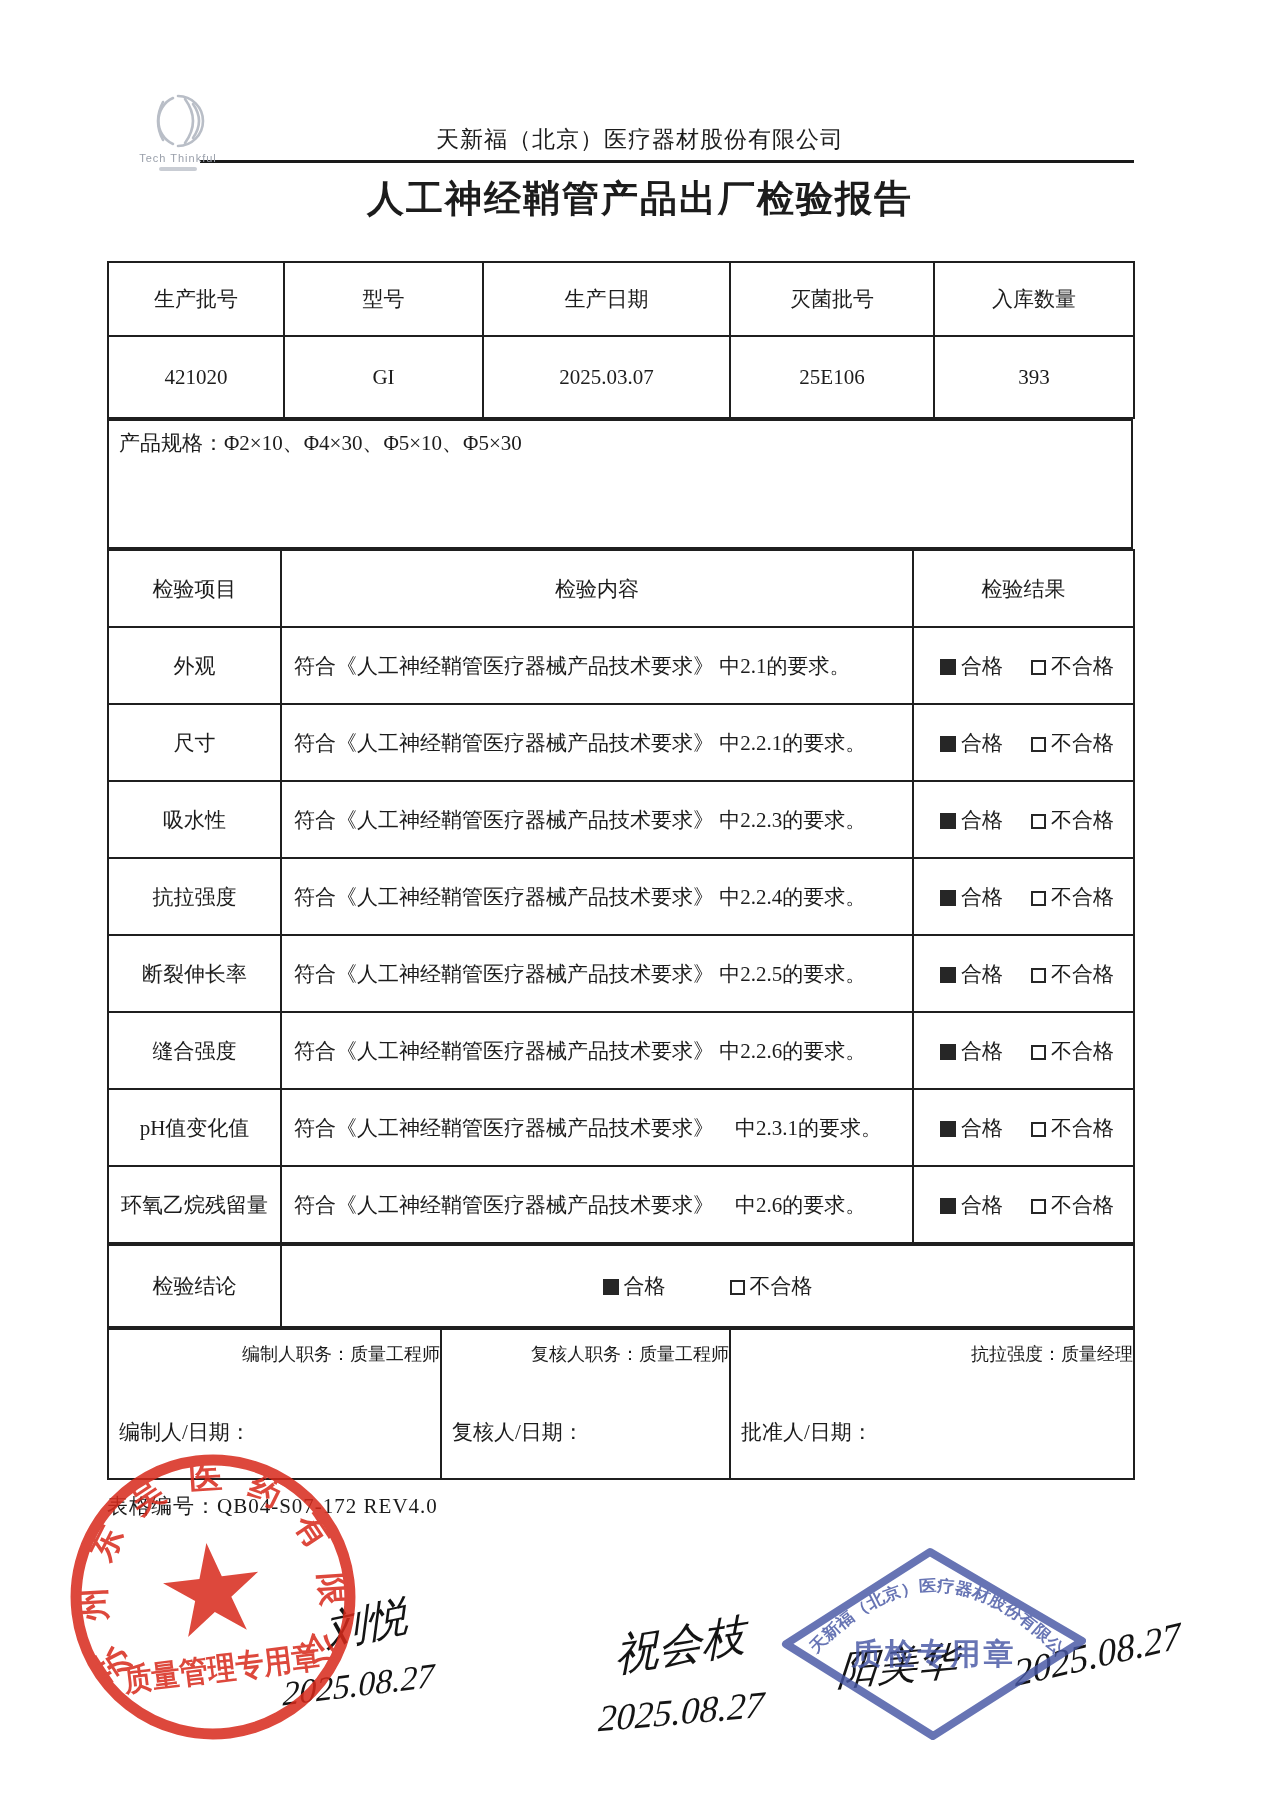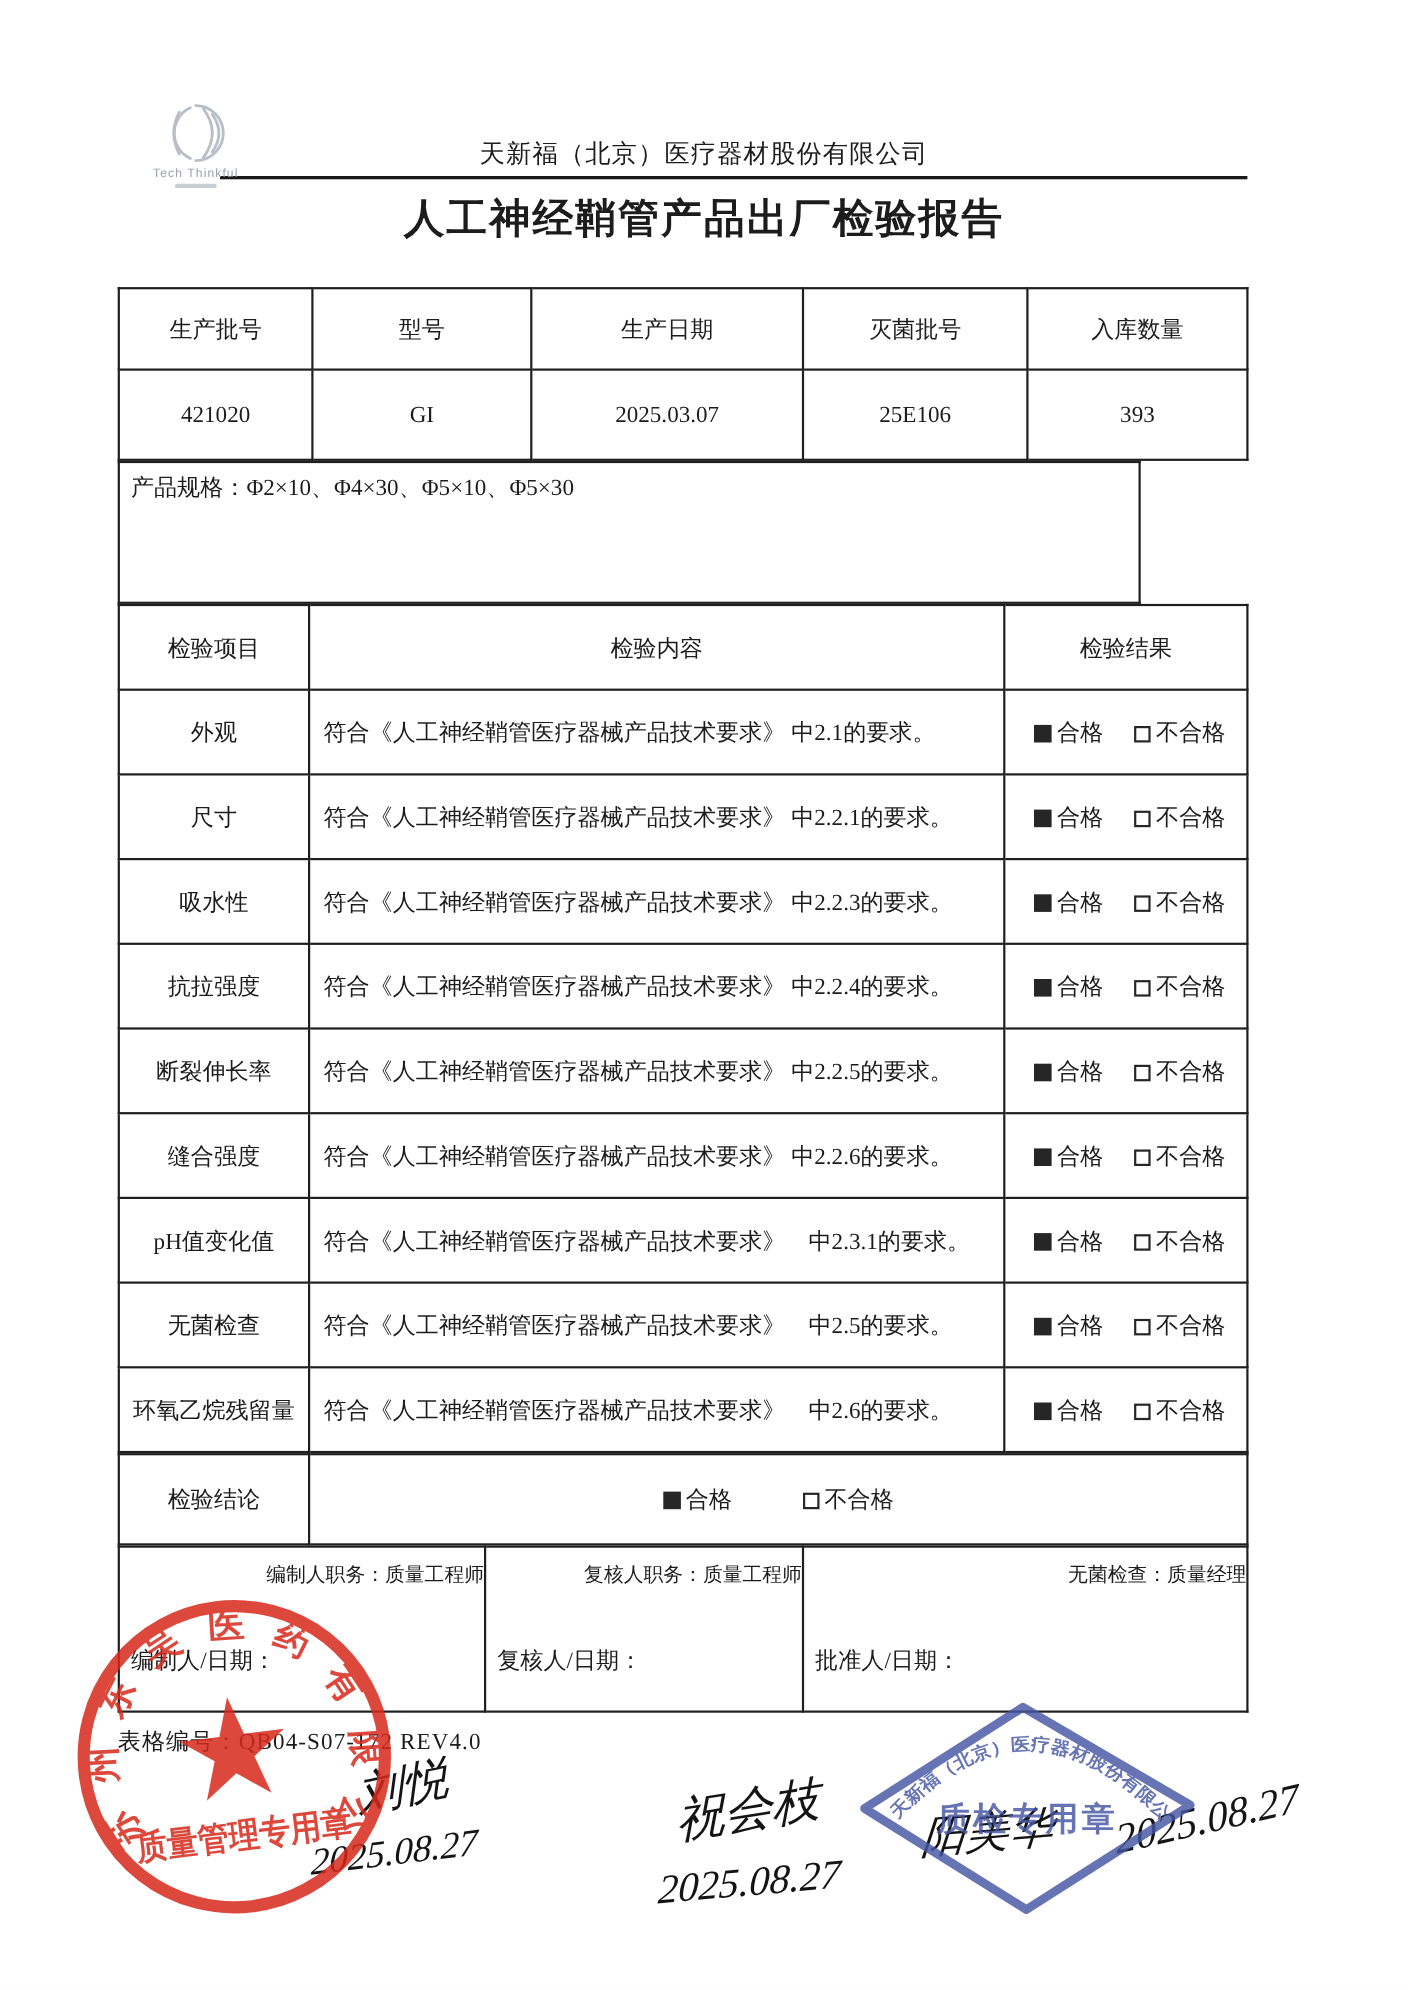--- a/index.html
+++ b/index.html
@@ -10,21 +10,21 @@
   .logo { position:absolute; left:118px; top:92px; width:120px; text-align:center; }
   .logo svg { display:block; margin:0 auto; }
   .logo-brand { font-size:11px; color:#9aa0ab; letter-spacing:1px; margin-top:2px; font-family:"Liberation Sans",sans-serif; }
   .logo-tagline { width:38px; height:4px; background:#c9cdd4; margin:3px auto 0; border-radius:2px; }
 
   .company { padding-top:124px; text-align:center; font-size:23px; letter-spacing:1px; }
   .rule { margin:5px 146px 0 200px; border-top:3px solid #1a1a1a; }
   .title { margin-top:11px; text-align:center; font-size:37px; font-weight:bold; letter-spacing:2px; }
 
   
-  table { border-collapse:collapse; table-layout:fixed; margin-left:107px; width:930px; }
+  table { border-collapse:collapse; table-layout:fixed; margin-left:107px; width:1026px; }
   td { border:2.5px solid #1f1f1f; font-size:21px; vertical-align:middle; overflow:hidden; }
   .tblA { margin-top:37px; }
   .tblA td { text-align:center; }
   .tblA .hdr td { height:74px; }
   .tblA .val td { height:82px; font-family:"Liberation Serif","DejaVu Serif",serif; }
   .tblSpec td { height:128px; vertical-align:top; text-align:left; padding:8px 10px; }
   .tblBasis td { height:77px; }
   .tblBasis .lbl { text-align:center; }
   .tblBasis .cnt { text-align:left; padding-left:12px; }
   .tblB td { height:77px; }
@@ -160,25 +160,20 @@
       <td class="lbl">缝合强度</td>
       <td class="cnt">符合《人工神经鞘管医疗器械产品技术要求》 中2.2.6的要求。</td>
       <td class="res"><span class="cb cb-f"></span><span>合格</span><span class="gap"></span><span class="cb cb-e"></span><span>不合格</span></td>
     </tr>
     <tr>
       <td class="lbl">pH值变化值</td>
       <td class="cnt">符合《人工神经鞘管医疗器械产品技术要求》　中2.3.1的要求。</td>
       <td class="res"><span class="cb cb-f"></span><span>合格</span><span class="gap"></span><span class="cb cb-e"></span><span>不合格</span></td>
     </tr>
     <tr>
-      <td class="lbl">无菌检查</td>
-      <td class="cnt">符合《人工神经鞘管医疗器械产品技术要求》　中2.5的要求。</td>
-      <td class="res"><span class="cb cb-f"></span><span>合格</span><span class="gap"></span><span class="cb cb-e"></span><span>不合格</span></td>
-    </tr>
-    <tr>
       <td class="lbl">环氧乙烷残留量</td>
       <td class="cnt">符合《人工神经鞘管医疗器械产品技术要求》　中2.6的要求。</td>
       <td class="res"><span class="cb cb-f"></span><span>合格</span><span class="gap"></span><span class="cb cb-e"></span><span>不合格</span></td>
     </tr>
   </tbody>
     </table>
 
   <table class="tblConc">
     <colgroup>
         <col style="width:173px">
@@ -202,21 +197,21 @@
         <tr>
       <td>
         <div class="sig-role"><span>编制人职务：</span><span>质量工程师</span></div>
         <div class="sig-date-label">编制人/日期：</div>
       </td>
       <td>
         <div class="sig-role"><span>复核人职务：</span><span>质量工程师</span></div>
         <div class="sig-date-label">复核人/日期：</div>
       </td>
       <td>
-        <div class="sig-role"><span>无菌检查：</span><span>质量经理</span></div>
+        <div class="sig-role"><span>抗拉强度：</span><span>质量经理</span></div>
         <div class="sig-date-label">批准人/日期：</div>
       </td>
     </tr>
   </tbody>
     </table>
 
   <div class="footer">表格编号：QB04-S07-172 REV4.0</div>
 
   <div class="hand sig1">刘悦</div>
   <div class="hand dat1">2025.08.27</div>

